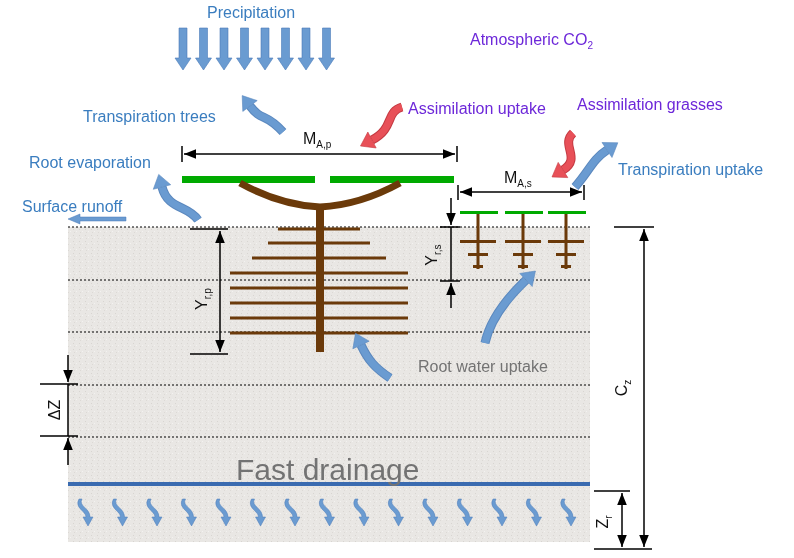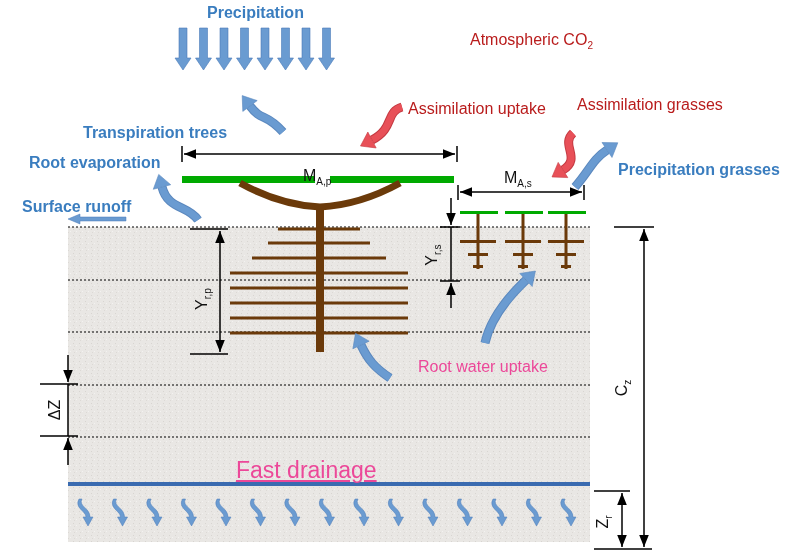--- a/index.html
+++ b/index.html
@@ -1,20 +1,20 @@
 <!DOCTYPE html>
 <html><head>
 <meta charset="utf-8">
 <style>
   html, body { margin:0; padding:0; background:#fff; }
   body { width:794px; height:558px; position:relative; overflow:hidden; font-family:"Liberation Sans", sans-serif; }
   .lbl { position:absolute; white-space:nowrap; font-size:16px; line-height:18px; }
-  .blue { color:#3a7dbf;font-weight:bold; }
-  .red { color:#b91c1c; }
-  .dark { color:#ec4899; }
+  .blue { color:#3a7dbf; }
+  .red { color:#6d28d9; }
+  .dark { color:#737373; }
   .black { color:#111; }
   .sub { font-size:10px; vertical-align:-4px; }
   svg { position:absolute; left:0; top:0; }
   .rot { position:absolute; transform-origin:center center; transform:rotate(-90deg); white-space:nowrap; font-size:16px; color:#111; }
 </style>
 </head>
 <body>
 
 <svg width="794" height="558" viewBox="0 0 794 558">
   <defs>
@@ -191,28 +191,28 @@
       <g>
         <path d="M485,343 C490,320 505,300 526,280" fill="none" stroke="#5b88be" stroke-width="9" stroke-linecap="butt"></path>
         <path d="M485,343 C490,320 505,300 526,280" fill="none" stroke="#6a9bd1" stroke-width="7"></path>
         <path d="M532.2068965517242,286.51724137931035 L535.4137931034483,271.0344827586207 L519.7931034482758,273.48275862068965 z" fill="#6a9bd1" stroke="#5b88be" stroke-width="0.6"></path>
       </g>
     </g>
 </svg>
 
 <div class="lbl blue" style="left:207px;top:4px;">Precipitation</div>
 <div class="lbl red" style="left:470px;top:31px;"><span>Atmospheric CO</span><span class="sub">2</span></div>
-<div class="lbl blue" style="left:83px;top:108px;margin-top:16px;">Transpiration trees</div>
+<div class="lbl blue" style="left:83px;top:108px;">Transpiration trees</div>
 <div class="lbl red" style="left:408px;top:100px;">Assimilation uptake</div>
 <div class="lbl red" style="left:577px;top:96px;">Assimilation grasses</div>
-<div class="lbl blue" style="left:618px;top:161px;">Precipitation grasses</div>
+<div class="lbl blue" style="left:618px;top:161px;">Transpiration uptake</div>
 <div class="lbl blue" style="left:29px;top:154px;">Root evaporation</div>
 <div class="lbl blue" style="left:22px;top:198px;">Surface runoff</div>
 <div class="lbl dark" style="left:418px;top:358px;">Root water uptake</div>
-<div class="lbl dark" style="left:236px;top:457px;font-size:23px;line-height:26px;text-decoration:underline;">Fast drainage</div>
-
-<div class="lbl black" style="left:303px;top:130px;margin-top:37px;"><span>M</span><span class="sub">A,p</span></div>
+<div class="lbl dark" style="left:236px;top:457px;font-size:30px;line-height:26px;">Fast drainage</div>
+
+<div class="lbl black" style="left:303px;top:130px;"><span>M</span><span class="sub">A,p</span></div>
 <div class="lbl black" style="left:504px;top:169px;text-align:right;"><span>M</span><span class="sub">A,s</span></div>
 <div class="rot" style="left:183px;top:289px;width:40px;text-align:center;"><span>Y</span><span class="sub">r,p</span></div>
 <div class="rot" style="left:413px;top:245px;width:40px;text-align:center;"><span>Y</span><span class="sub">r,s</span></div>
 <div class="rot" style="left:37px;top:401px;width:36px;text-align:center;">ΔZ</div>
 <div class="rot" style="left:608px;top:378px;width:30px;text-align:center;"><span>C</span><span class="sub">z</span></div>
 <div class="rot" style="left:589px;top:512px;width:30px;text-align:center;"><span>Z</span><span class="sub">r</span></div>
 
 </body></html>

